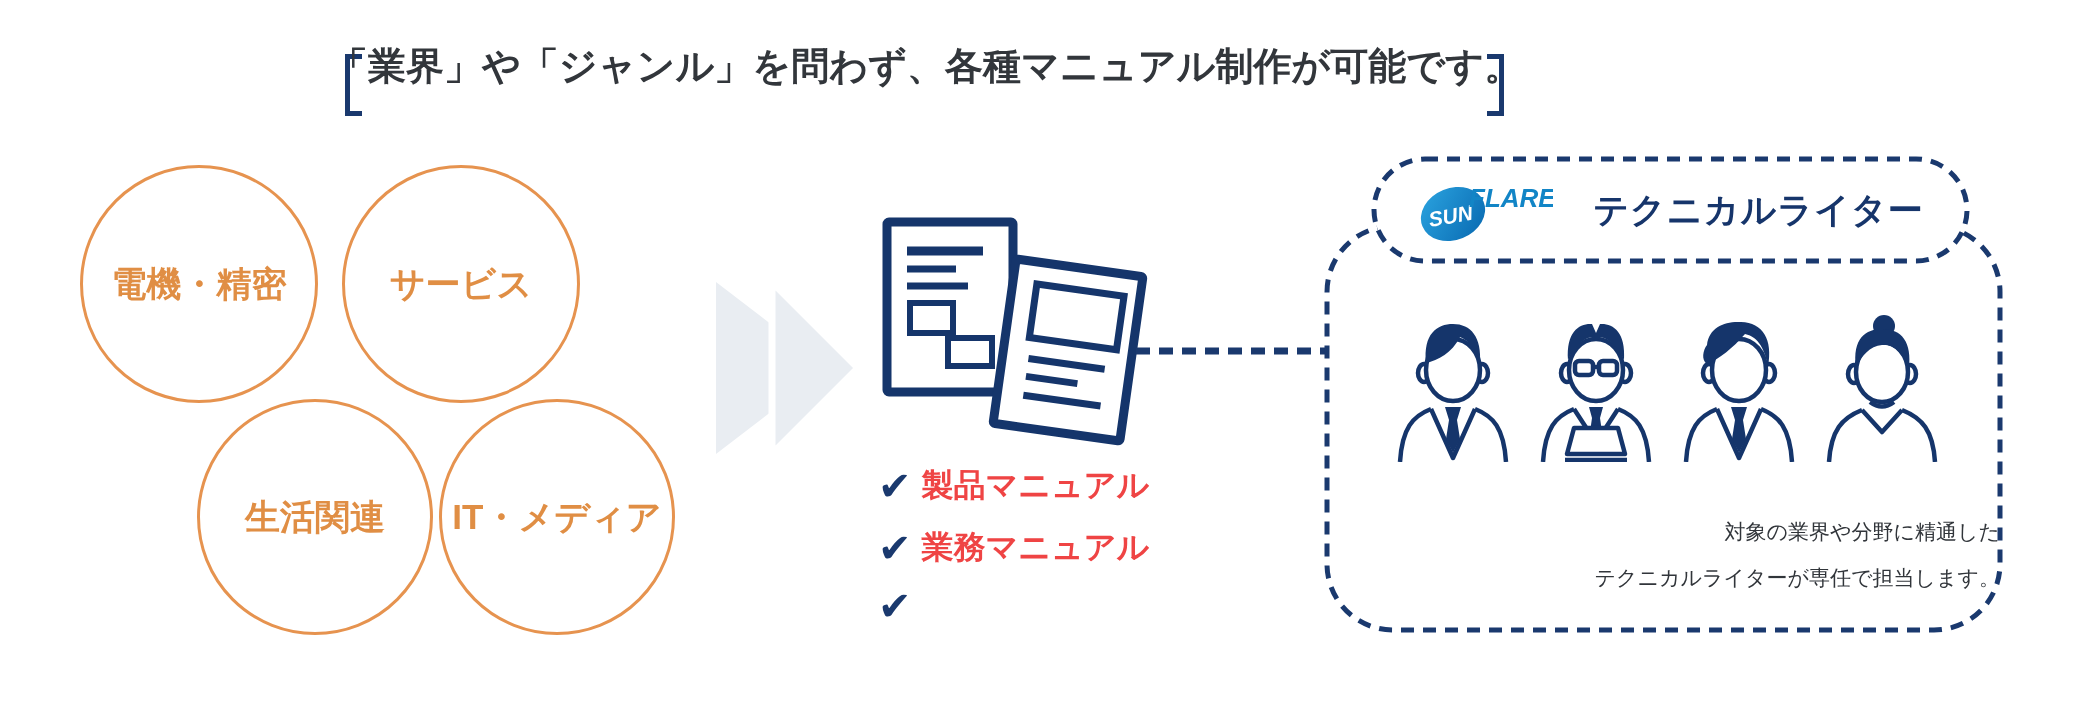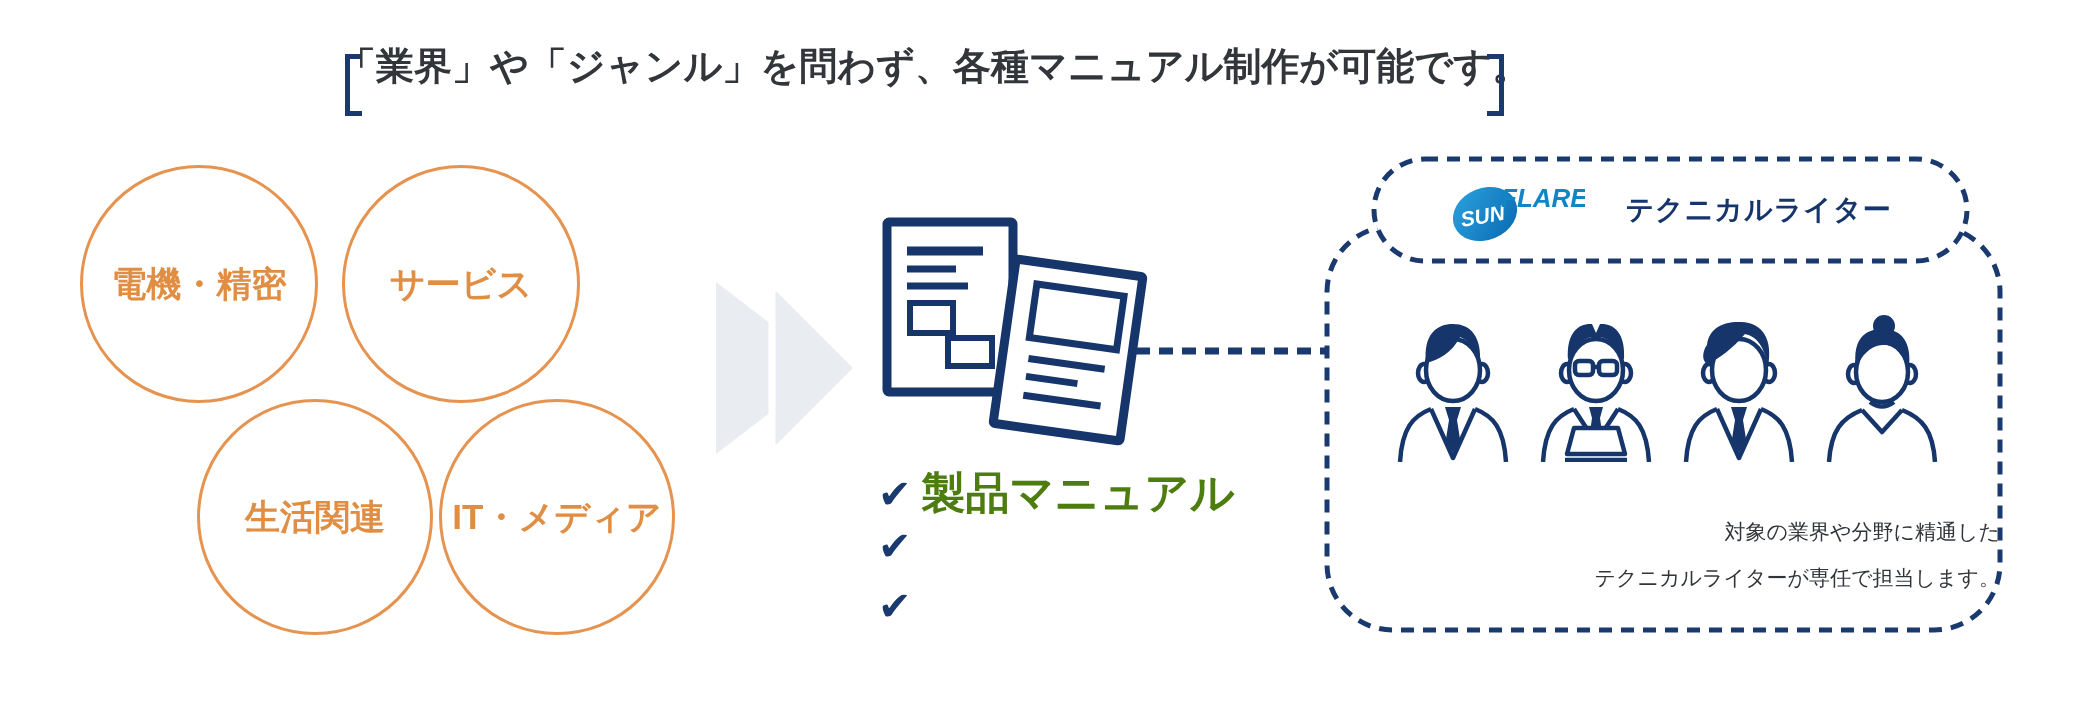--- a/index.html
+++ b/index.html
@@ -5,44 +5,44 @@
   html,body{margin:0;padding:0;background:#ffffff;}
   body{font-family:"Liberation Sans","DejaVu Sans",sans-serif;}
   #canvas{position:relative;width:2080px;height:720px;background:#ffffff;overflow:hidden;}
 
   
   .title-row{position:absolute;left:0;top:0;width:2080px;height:130px;}
   .bracket{position:absolute;top:54px;width:17px;height:62px;box-sizing:border-box;}
   .bracket.left{left:345px;border-left:5px solid #1A396E;border-top:5px solid #1A396E;border-bottom:5px solid #1A396E;}
   .bracket.right{left:1487px;border-right:5px solid #1A396E;border-top:5px solid #1A396E;border-bottom:5px solid #1A396E;}
   .title-text{position:absolute;left:926px;top:66px;transform:translate(-50%,-50%);
-    font-size:38px;font-weight:bold;color:#32363B;white-space:nowrap;letter-spacing:0px;margin-left:8px;}
+    font-size:38px;font-weight:bold;color:#32363B;white-space:nowrap;letter-spacing:0px;}
 
   
   .circle{position:absolute;box-sizing:border-box;border:3px solid #E6934F;border-radius:50%;
     background:#fff;display:flex;align-items:center;justify-content:center;}
   .circle span{font-size:35px;font-weight:bold;color:#E08E44;white-space:nowrap;}
   #circle-0{left:80px;top:165px;width:238px;height:238px;align-items:center;}
   #circle-1{left:342px;top:165px;width:238px;height:238px;}
   #circle-2{left:197px;top:399px;width:236px;height:236px;}
   #circle-3{left:439px;top:399px;width:236px;height:236px;}
 
   
   .abs{position:absolute;}
 
   
   .check-item{position:absolute;left:878px;display:flex;align-items:center;gap:10px;}
   .check-item .check{font-size:40px;font-weight:bold;color:#1A396E;line-height:1;}
-  .check-item .lbl{font-size:44px;font-weight:bold;color:#4d7c0f;white-space:nowrap;}
+  .check-item .lbl{font-size:32px;font-weight:bold;color:#ef4444;white-space:nowrap;}
   #check-0{top:464px;} #check-1{top:526px;} #check-2{top:586px;}
 
   
   .pill-content{position:absolute;left:1374px;top:159px;width:593px;height:102px;
     display:flex;align-items:center;justify-content:center;gap:40px;z-index:3;}
-  .pill-heading{font-size:28px;font-weight:bold;color:#16356B;white-space:nowrap;letter-spacing:1px;}
+  .pill-heading{font-size:35px;font-weight:bold;color:#16356B;white-space:nowrap;letter-spacing:1px;}
   .avatars{position:absolute;left:1393px;top:312px;width:552px;height:150px;display:flex;gap:23px;z-index:3;}
   .caption{position:absolute;left:1327px;top:509px;width:673px;text-align:right;z-index:3;
     font-size:21px;color:#31353A;line-height:46px;white-space:nowrap;}
 </style>
 </head>
 <body>
 
 <div id="canvas">
 
   <div class="title-row">
@@ -92,20 +92,21 @@
   <svg class="abs" style="left:1136px;top:346px;" width="196" height="10" viewBox="0 0 196 10">
     <line x1="0" y1="5" x2="196" y2="5" stroke="#1A396E" stroke-width="7" stroke-dasharray="14 9"></line>
   </svg>
 
   <div class="check-item" id="check-0">
     <span class="check">✔</span>
     <span class="lbl">製品マニュアル</span>
   </div>
   <div class="check-item" id="check-1">
     <span class="check">✔</span>
+    <span class="lbl">業務マニュアル</span>
   </div>
   <div class="check-item" id="check-2">
     <span class="check">✔</span>
   </div>
 
   <svg class="abs" style="left:1320px;top:150px;" width="695" height="500" viewBox="0 0 695 500">
     <rect x="7" y="76" width="673" height="404" rx="66" fill="#ffffff" stroke="#1A396E" stroke-width="5" stroke-dasharray="13 9"></rect>
     <rect x="54" y="9" width="593" height="102" rx="51" fill="#ffffff" stroke="#1A396E" stroke-width="5" stroke-dasharray="13 9"></rect>
   </svg>
 

